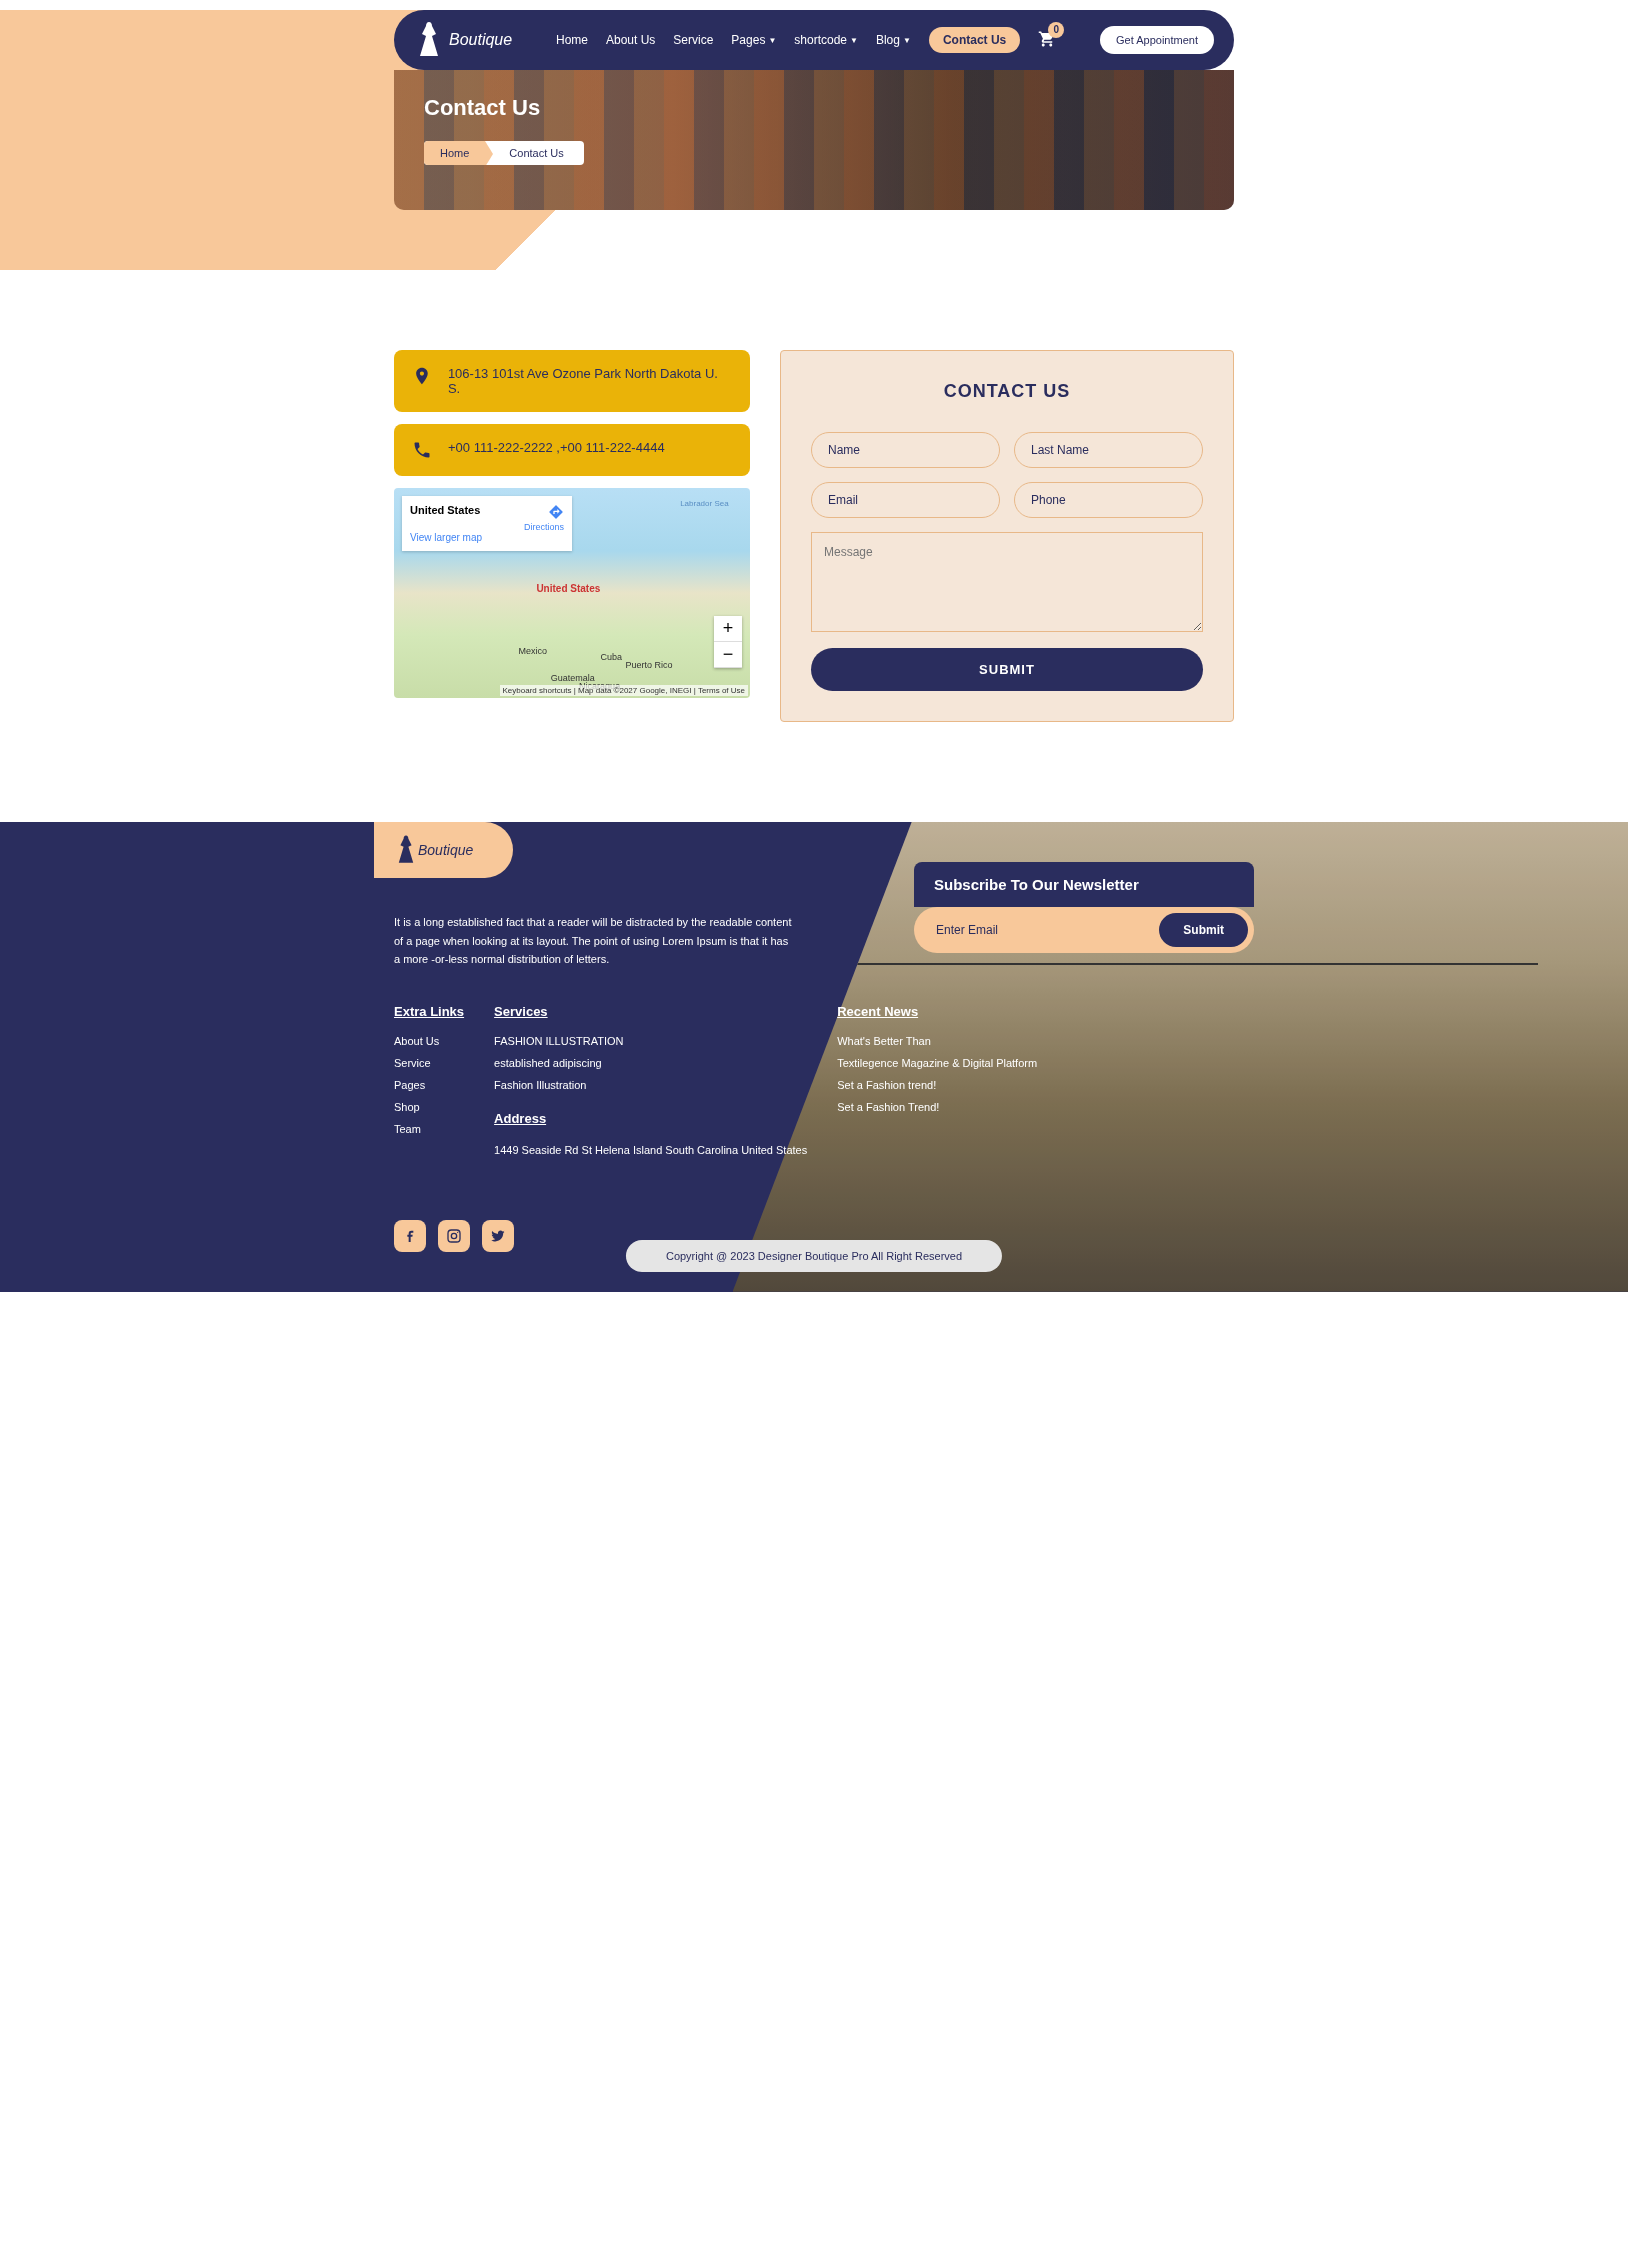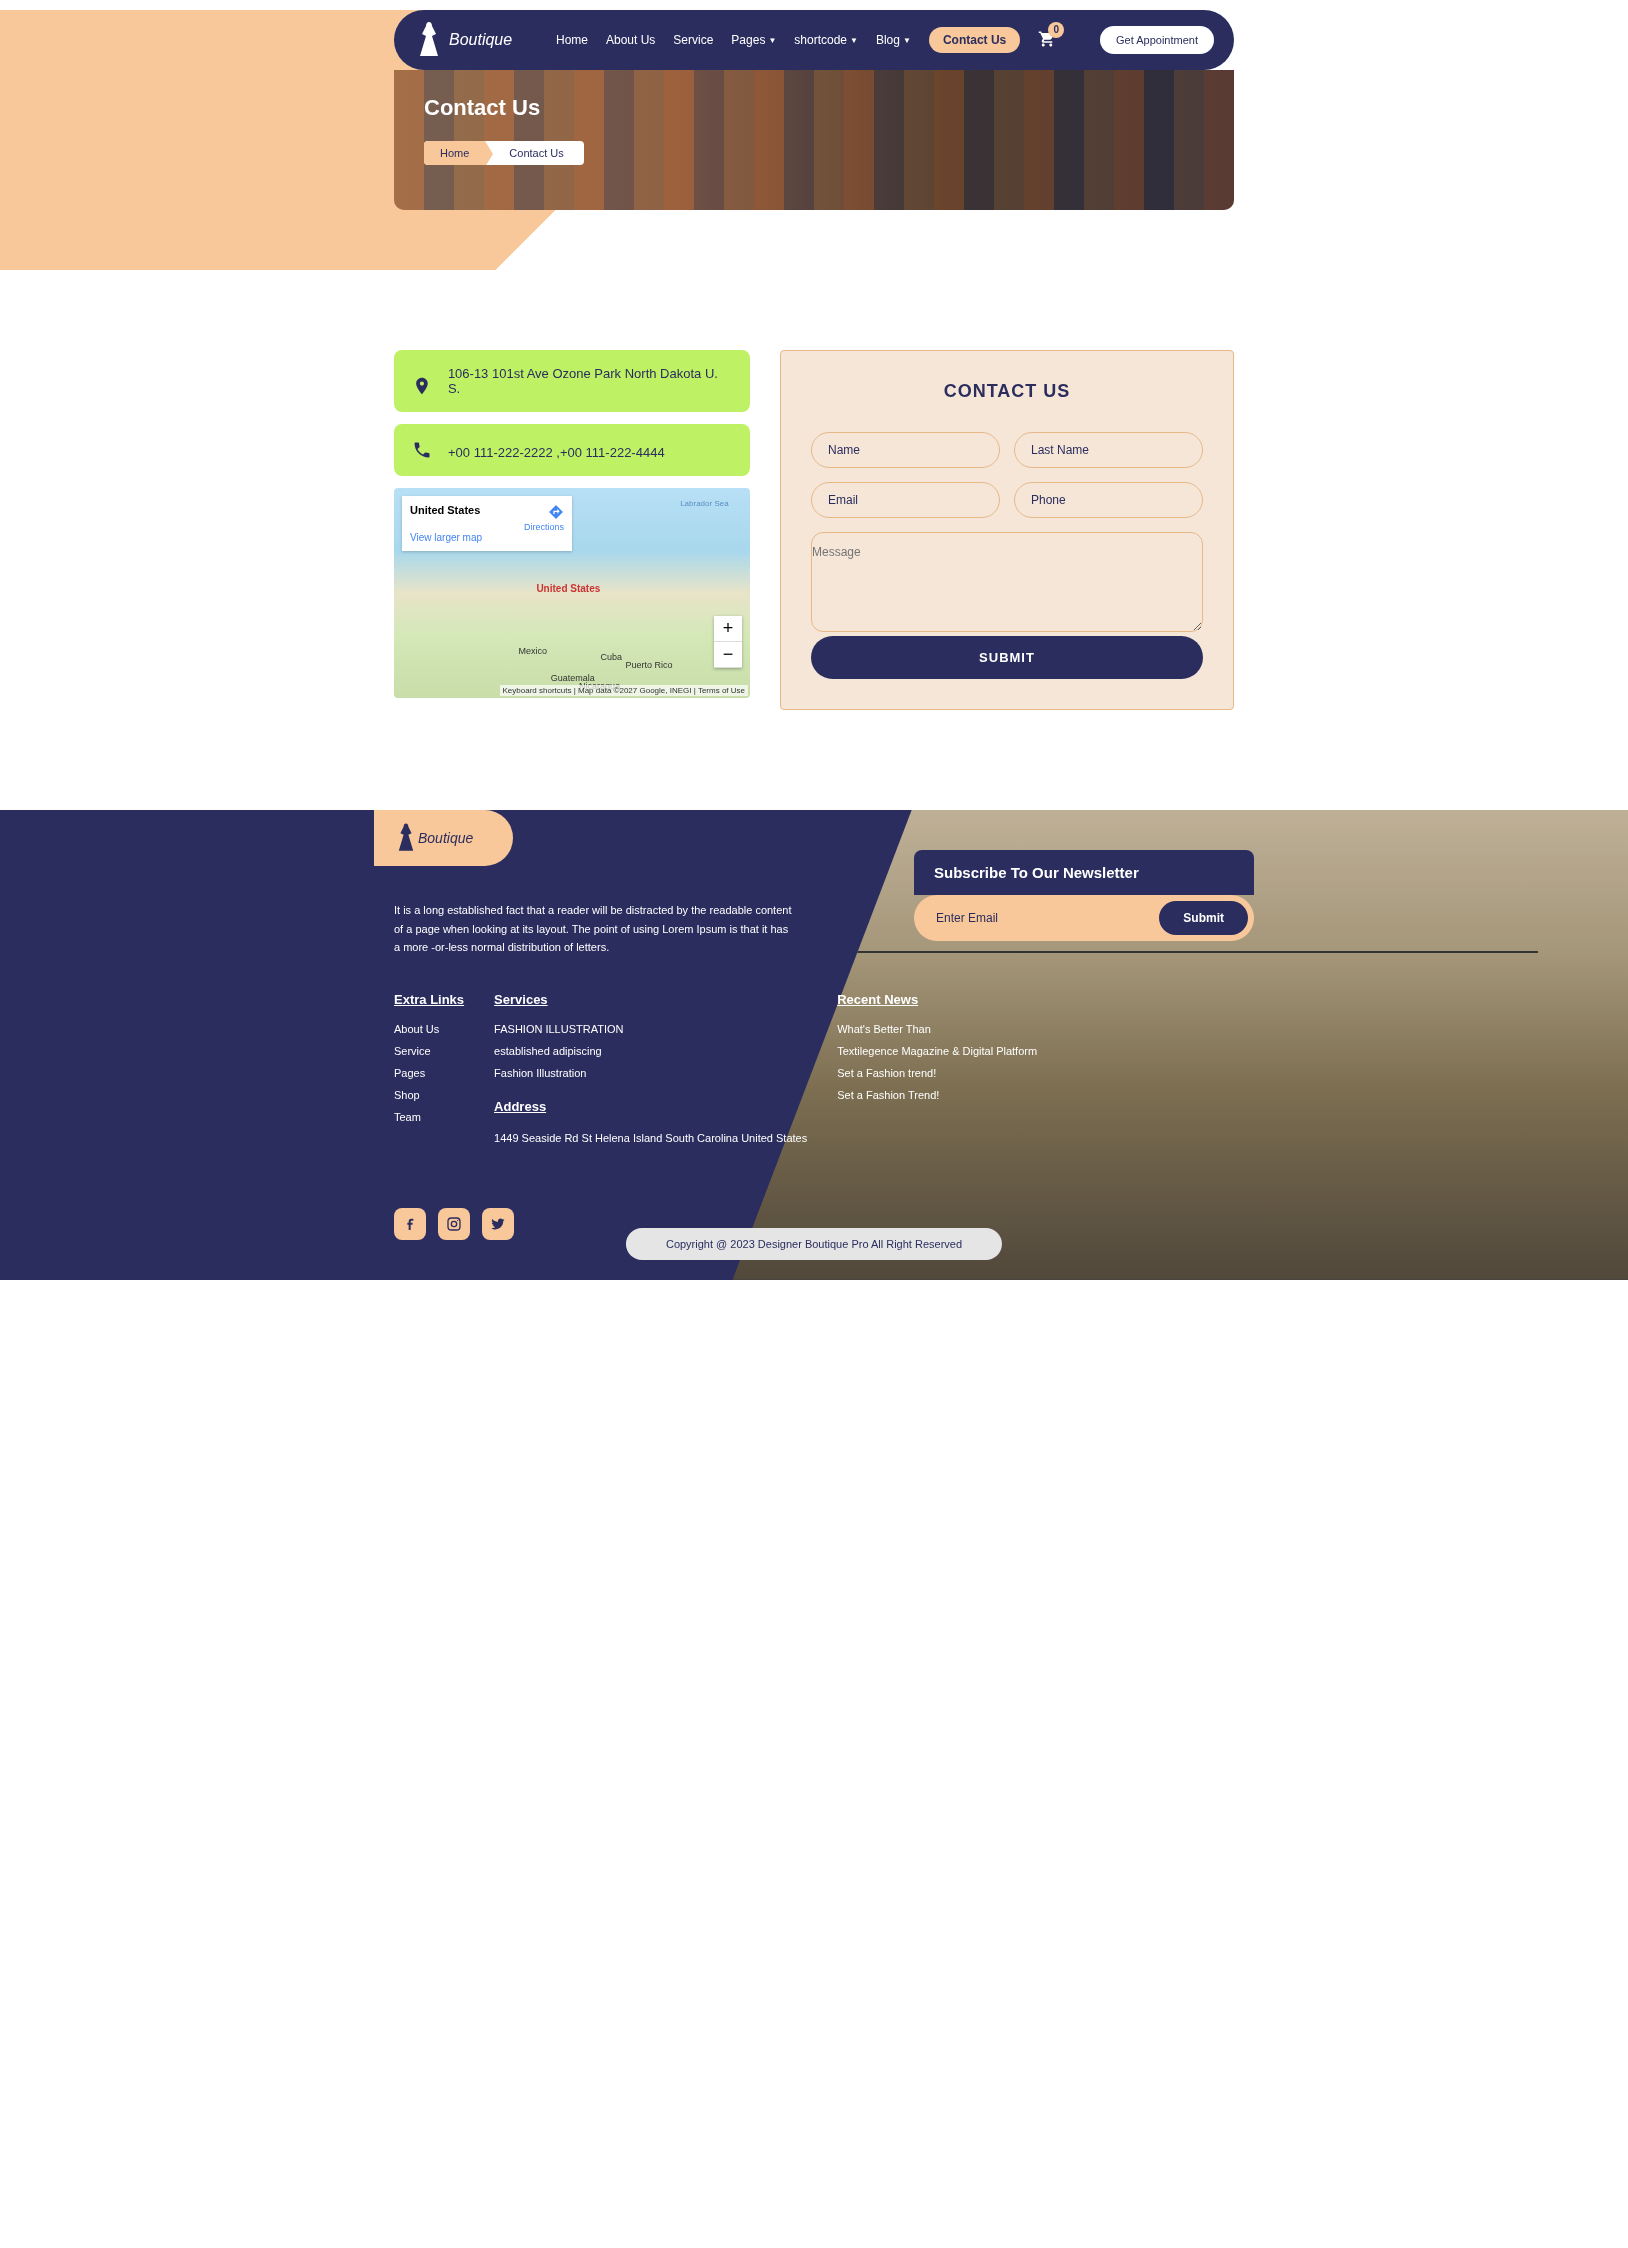--- a/index.html
+++ b/index.html
@@ -20,41 +20,41 @@
 .banner{background:linear-gradient(rgba(0,0,0,0.3),rgba(0,0,0,0.3)),linear-gradient(90deg,#d4a574,#c88960,#5a4a3a,#3a3a4a);height:140px;border-radius:0 0 10px 10px;padding:25px 30px;color:#fff;position:relative;overflow:hidden}
 .banner-clothes{position:absolute;inset:0;background:repeating-linear-gradient(90deg,rgba(200,100,50,0.3) 0 30px,rgba(50,50,80,0.3) 30px 60px,rgba(150,100,70,0.3) 60px 90px)}
 .banner-content{position:relative;z-index:1}
 .banner h1{font-size:22px;margin-bottom:20px}
 .breadcrumb{display:inline-flex;background:#fff;border-radius:4px;overflow:hidden;font-size:11px}
 .bc-home{background:#f8c89a;color:#2a2d5e;padding:6px 16px;position:relative}
 .bc-home::after{content:'';position:absolute;right:-8px;top:0;border-left:8px solid #f8c89a;border-top:13px solid transparent;border-bottom:13px solid transparent}
 .bc-current{color:#2a2d5e;padding:6px 20px 6px 24px}
 .main{display:flex;gap:30px;margin-top:80px}
 .left{flex:1}
-.info-box{background:#bef264;border-radius:8px;padding:16px 18px;display:flex;align-items:flex-end;gap:16px;margin-bottom:12px;color:#2a2d5e}
+.info-box{background:#eab308;border-radius:8px;padding:16px 18px;display:flex;align-items:flex-start;gap:16px;margin-bottom:12px;color:#2a2d5e}
 .info-icon{width:20px;height:20px;fill:#2a2d5e}
 .info-text{font-size:13px}
 .map{background:linear-gradient(180deg,#b8dff5 0%,#a8d8ed 30%,#e8e4c8 50%,#d4e8b8 70%,#c8dda8 100%);height:210px;border-radius:4px;position:relative;overflow:hidden;margin-top:8px}
 .map-info{position:absolute;top:8px;left:8px;background:#fff;padding:8px;width:170px;font-size:10px;box-shadow:0 1px 3px rgba(0,0,0,0.2)}
 .map-info-title{font-weight:bold;font-size:11px;margin-bottom:8px}
 .map-dir{position:absolute;top:8px;right:8px;color:#4285f4;font-size:9px;text-align:right}
 .map-dir-icon{width:16px;height:16px;fill:#4285f4}
 .map-view{color:#4285f4;font-size:10px;margin-top:16px}
 .map-label{position:absolute;color:#c33;font-size:10px;font-weight:bold}
 .map-terrain{position:absolute;font-size:9px;color:#333}
 .map-zoom{position:absolute;right:8px;bottom:30px;background:#fff;width:28px;box-shadow:0 1px 3px rgba(0,0,0,0.3)}
 .map-zoom div{height:26px;display:flex;align-items:center;justify-content:center;font-size:18px;cursor:pointer;border-bottom:1px solid #ddd}
 .map-attr{position:absolute;bottom:2px;right:2px;font-size:8px;color:#333;background:rgba(255,255,255,0.7);padding:1px 3px}
 .right{flex:1}
 .form-box{background:#f5e6d8;border:1px solid #e8b888;border-radius:4px;padding:30px}
 .form-box h2{text-align:center;color:#2a2d5e;font-size:18px;margin-bottom:30px;letter-spacing:1px}
 .form-row{display:flex;gap:14px;margin-bottom:14px}
 .form-input{flex:1;background:transparent;border:1px solid #e8b888;border-radius:20px;padding:10px 16px;font-size:12px;color:#2a2d5e}
 .form-input::placeholder{color:#2a2d5e}
-.form-textarea{width:100%;background:transparent;border:1px solid #e8b888;border-radius:12px;padding:12px 0;font-size:12px;color:#2a2d5e;height:100px;resize:vertical;margin-bottom:0}
+.form-textarea{width:100%;background:transparent;border:1px solid #e8b888;border-radius:0;padding:12px 12px;font-size:12px;color:#2a2d5e;height:100px;resize:vertical;margin-bottom:12px}
 .submit-btn{width:100%;background:#2a2d5e;color:#fff;border:none;border-radius:24px;padding:14px;font-size:13px;font-weight:bold;letter-spacing:1px;cursor:pointer}
 .footer{background:#2a2d5e;position:relative;margin-top:100px;overflow:hidden}
 .footer-curve{position:absolute;right:0;top:0;bottom:0;width:55%;background:linear-gradient(rgba(0,0,0,0.1),rgba(0,0,0,0.1)),linear-gradient(180deg,#d4c4a8 0%,#b8a888 30%,#8a7a5a 60%,#5a5042 100%);clip-path:polygon(20% 0,100% 0,100% 100%,0 100%)}
 .footer-inner{max-width:880px;margin:0 auto;padding:0 20px;position:relative;z-index:1}
 .footer-logo-pill{background:#f8c89a;display:inline-flex;align-items:center;padding:12px 40px 12px 20px;border-radius:0 30px 30px 0;margin-left:-20px}
 .footer-logo-text{color:#2a2d5e;font-style:italic;font-size:14px}
 .footer-about{color:#fff;font-size:11px;line-height:1.7;max-width:400px;margin-top:35px}
 .footer-cols{display:flex;gap:30px;margin-top:35px;color:#fff}
 .footer-col h4{font-size:13px;text-decoration:underline;margin-bottom:16px}
 .footer-col ul{list-style:none}

